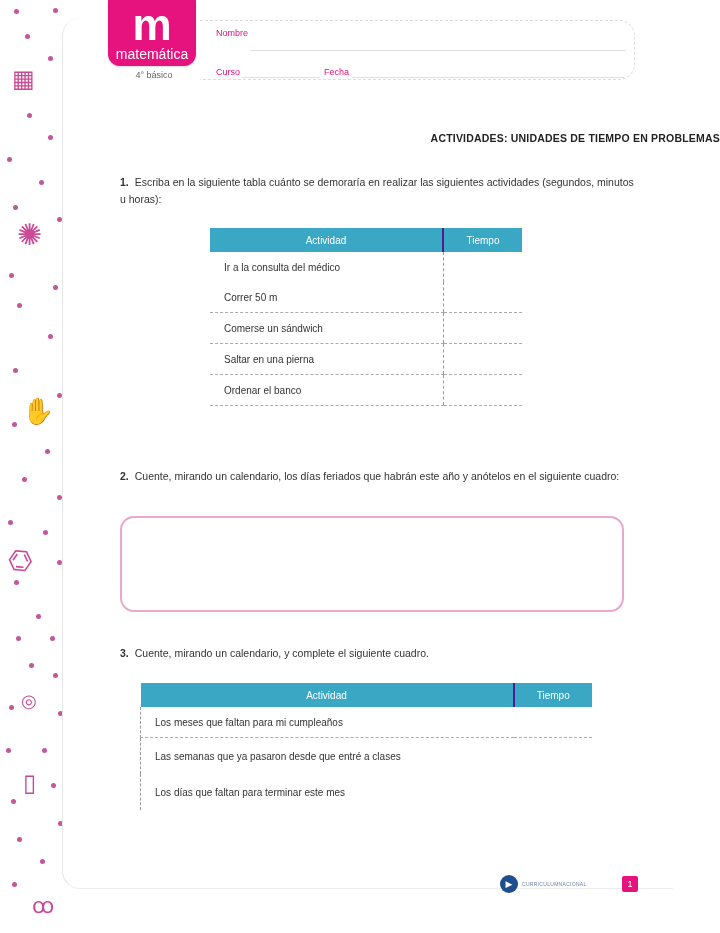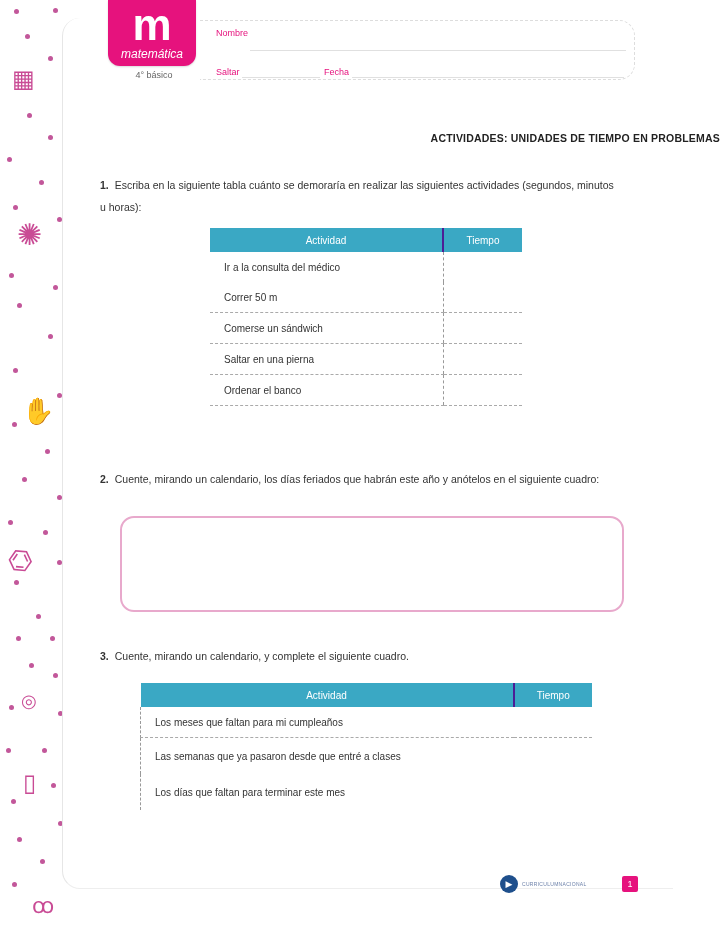--- a/index.html
+++ b/index.html
@@ -1,26 +1,26 @@
 <!DOCTYPE html>
 <html><head>
 <meta charset="utf-8">
 <style>
   html, body { margin:0; padding:0; background:#ffffff; }
   body { width:720px; height:933px; position:relative; overflow:hidden; font-family:"Liberation Sans", sans-serif; color:#333; }
   .page-frame { position:absolute; left:62px; top:18px; width:610px; height:870px; border-left:1px solid #e6e6e6; border-bottom:1px solid #eee; border-radius:18px 0 0 18px; }
   .header-box { position:absolute; left:200px; top:20px; width:434px; height:58px; border:1px dashed #dddddd; border-left:none; border-radius:0 16px 16px 0; }
   .logo { position:absolute; left:108px; top:0; width:88px; height:66px; background:#e6127d; border-radius:0 0 12px 12px; color:#fff; text-align:center; box-shadow:0 1px 2px rgba(0,0,0,0.15); }
   .logo-m { font-size:44px; font-weight:bold; line-height:46px; display:block; margin-top:2px; }
-  .logo-sub { font-size:12px; line-height:12px; display:block;font-style:italic; }
+  .logo-sub { font-size:14px; line-height:12px; display:block; }
   .grade { position:absolute; left:116px; top:70px; font-size:9px; color:#666; width:76px; text-align:center; }
   .field { position:absolute; font-size:9px; color:#e6127d; }
   .field-line { position:absolute; border-bottom:1px solid #e0e0e0; }
   .title { position:absolute; left:0; width:720px; top:132px; text-align:right; font-size:10.5px; font-weight:bold; color:#222; letter-spacing:0.2px; }
-  .q { position:absolute; font-size:10.5px; color:#333; line-height:22px; }
+  .q { position:absolute; font-size:10.5px; color:#333; line-height:17px;margin-left:20px; }
   .q .num { font-weight:bold; margin-right:6px; }
   table.t { position:absolute; border-collapse:collapse; font-size:10px; color:#333; }
   table.t th { background:#3aa8c4; color:#fff; font-weight:normal; height:22px; font-size:10px; }
   table.t th.sep { border-left:2px solid #4c1d95; }
   table.t td { height:30px; padding:0 0 0 14px; }
   table.t td.time { border-left:1px dashed #999; padding:0; }
   table.t tr.dash td { border-bottom:1px dashed #aaa; }
   .answer-box { position:absolute; left:120px; top:516px; width:500px; height:92px; border:2px solid #e8a9cc; border-radius:14px; }
   .footer-logo { position:absolute; left:500px; top:875px; display:flex; align-items:center; gap:4px; }
   .footer-circle { width:18px; height:18px; border-radius:50%; background:#1e4f8c; color:#fff; font-size:9px; text-align:center; line-height:18px; }
@@ -84,21 +84,21 @@
 <div class="page-frame"></div>
 
 <div class="logo">
   <span class="logo-m">m</span>
   <span class="logo-sub">matemática</span>
 </div>
 <div class="grade">4° básico</div>
 <div class="header-box"></div>
 <span class="field" style="left:216px;top:28px">Nombre</span>
 <div class="field-line" style="left:250px;top:50px;width:376px"></div>
-<span class="field" style="left:216px;top:67px">Saltar</span>
+<span class="field" style="left:216px;top:67px">Curso</span>
 <div class="field-line" style="left:242px;top:77px;width:78px"></div>
 <span class="field" style="left:324px;top:67px">Fecha</span>
 <div class="field-line" style="left:352px;top:77px;width:272px"></div>
 
 <div class="title">ACTIVIDADES: UNIDADES DE TIEMPO EN PROBLEMAS</div>
 
 <div class="q" style="left:100px;top:174px;width:520px">
   <span class="num">1.</span><span>Escriba en la siguiente tabla cuánto se demoraría en realizar las siguientes actividades (segundos, minutos u horas):</span>
 </div>
 <table class="t" style="left:210px;top:228px;width:312px">

